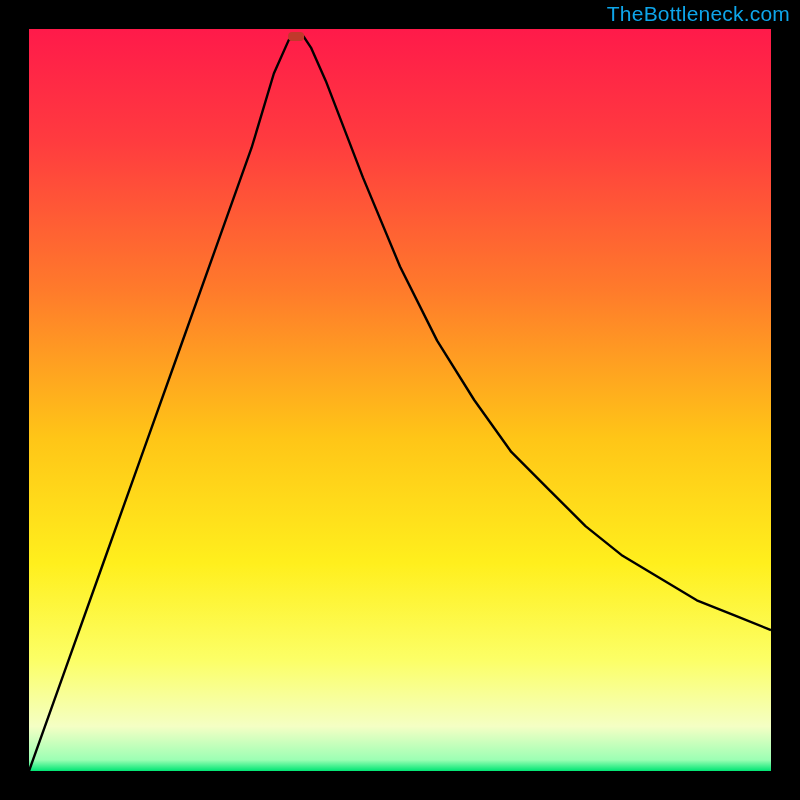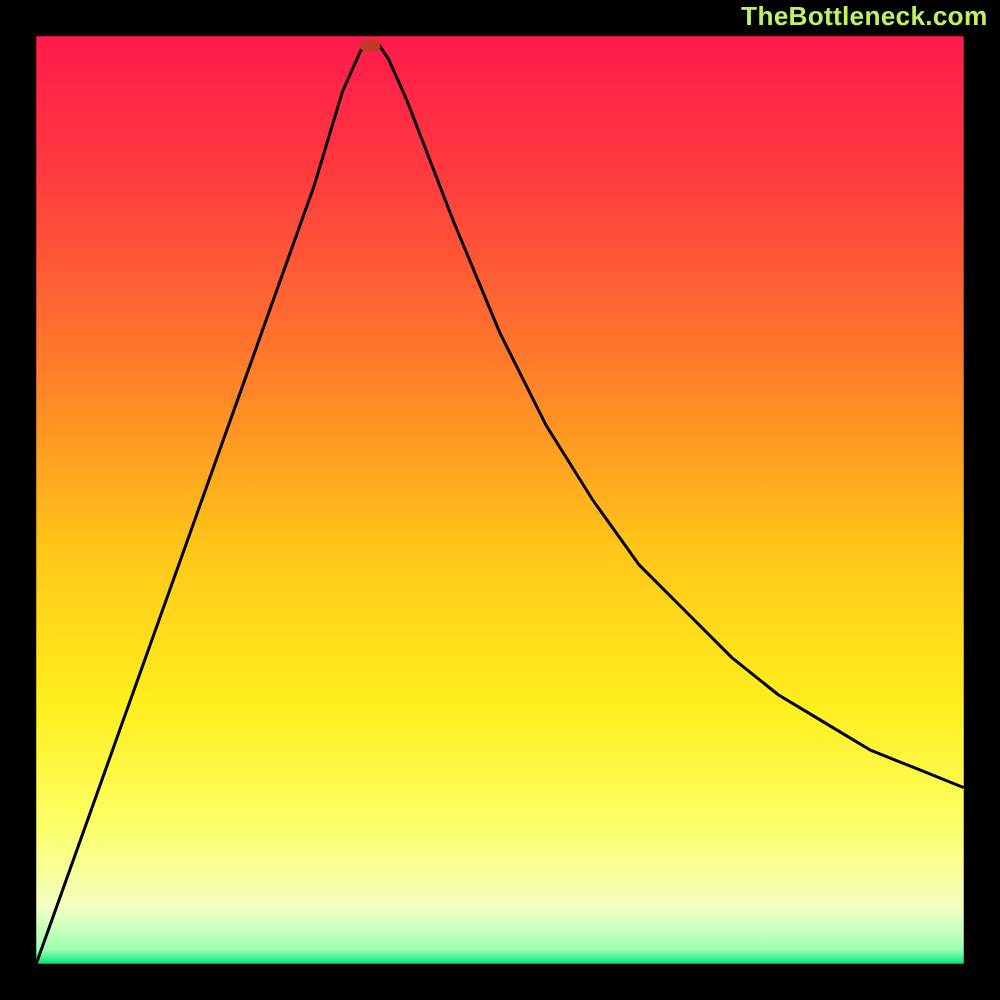--- a/index.html
+++ b/index.html
@@ -14,23 +14,23 @@
   .frame {
     position: relative;
     width: 800px;
     height: 800px;
     background: #000;
   }
   .watermark {
     position: absolute;
     top: 2px;
     right: 10px;
-    color: #bef264;
+    color: #0ea5e9;
     font-size: 21px;
-    font-weight: 700;
+    font-weight: 400;
     letter-spacing: 0.2px;
     z-index: 5;
   }
   svg {
     position: absolute;
     top: 0;
     left: 0;
   }
 </style>
 </head>

